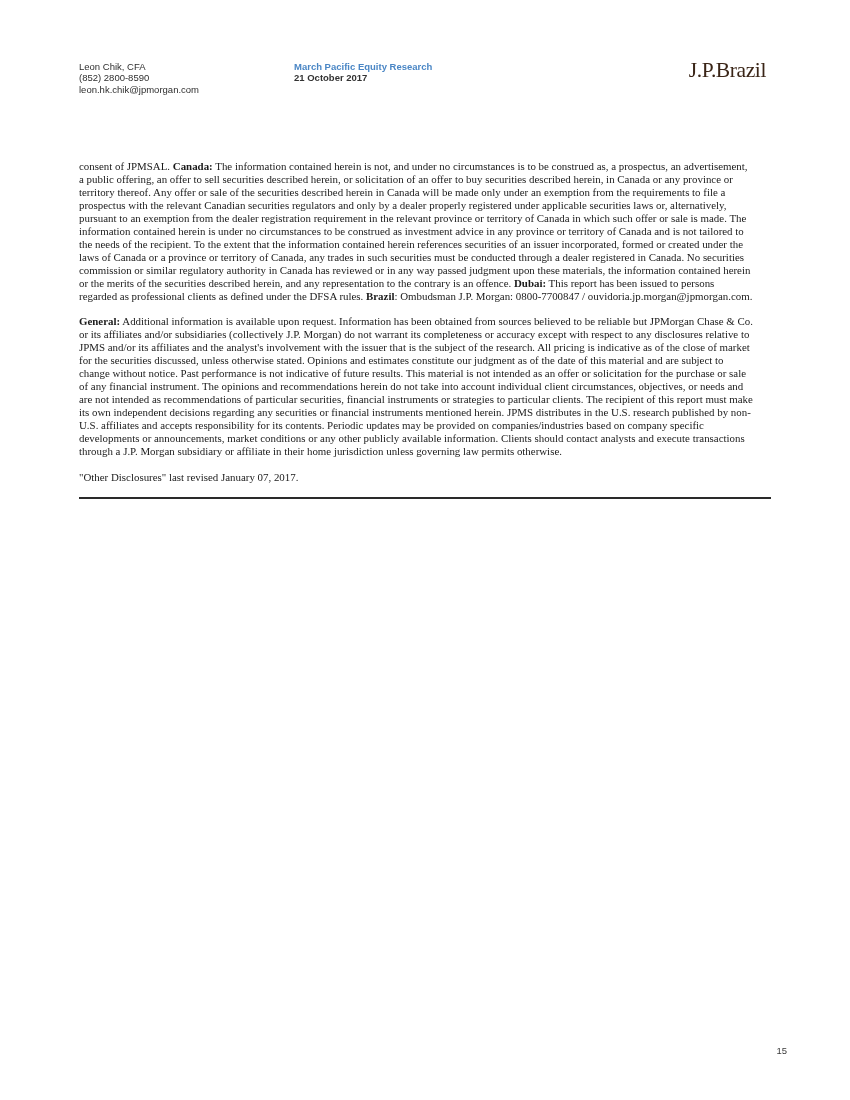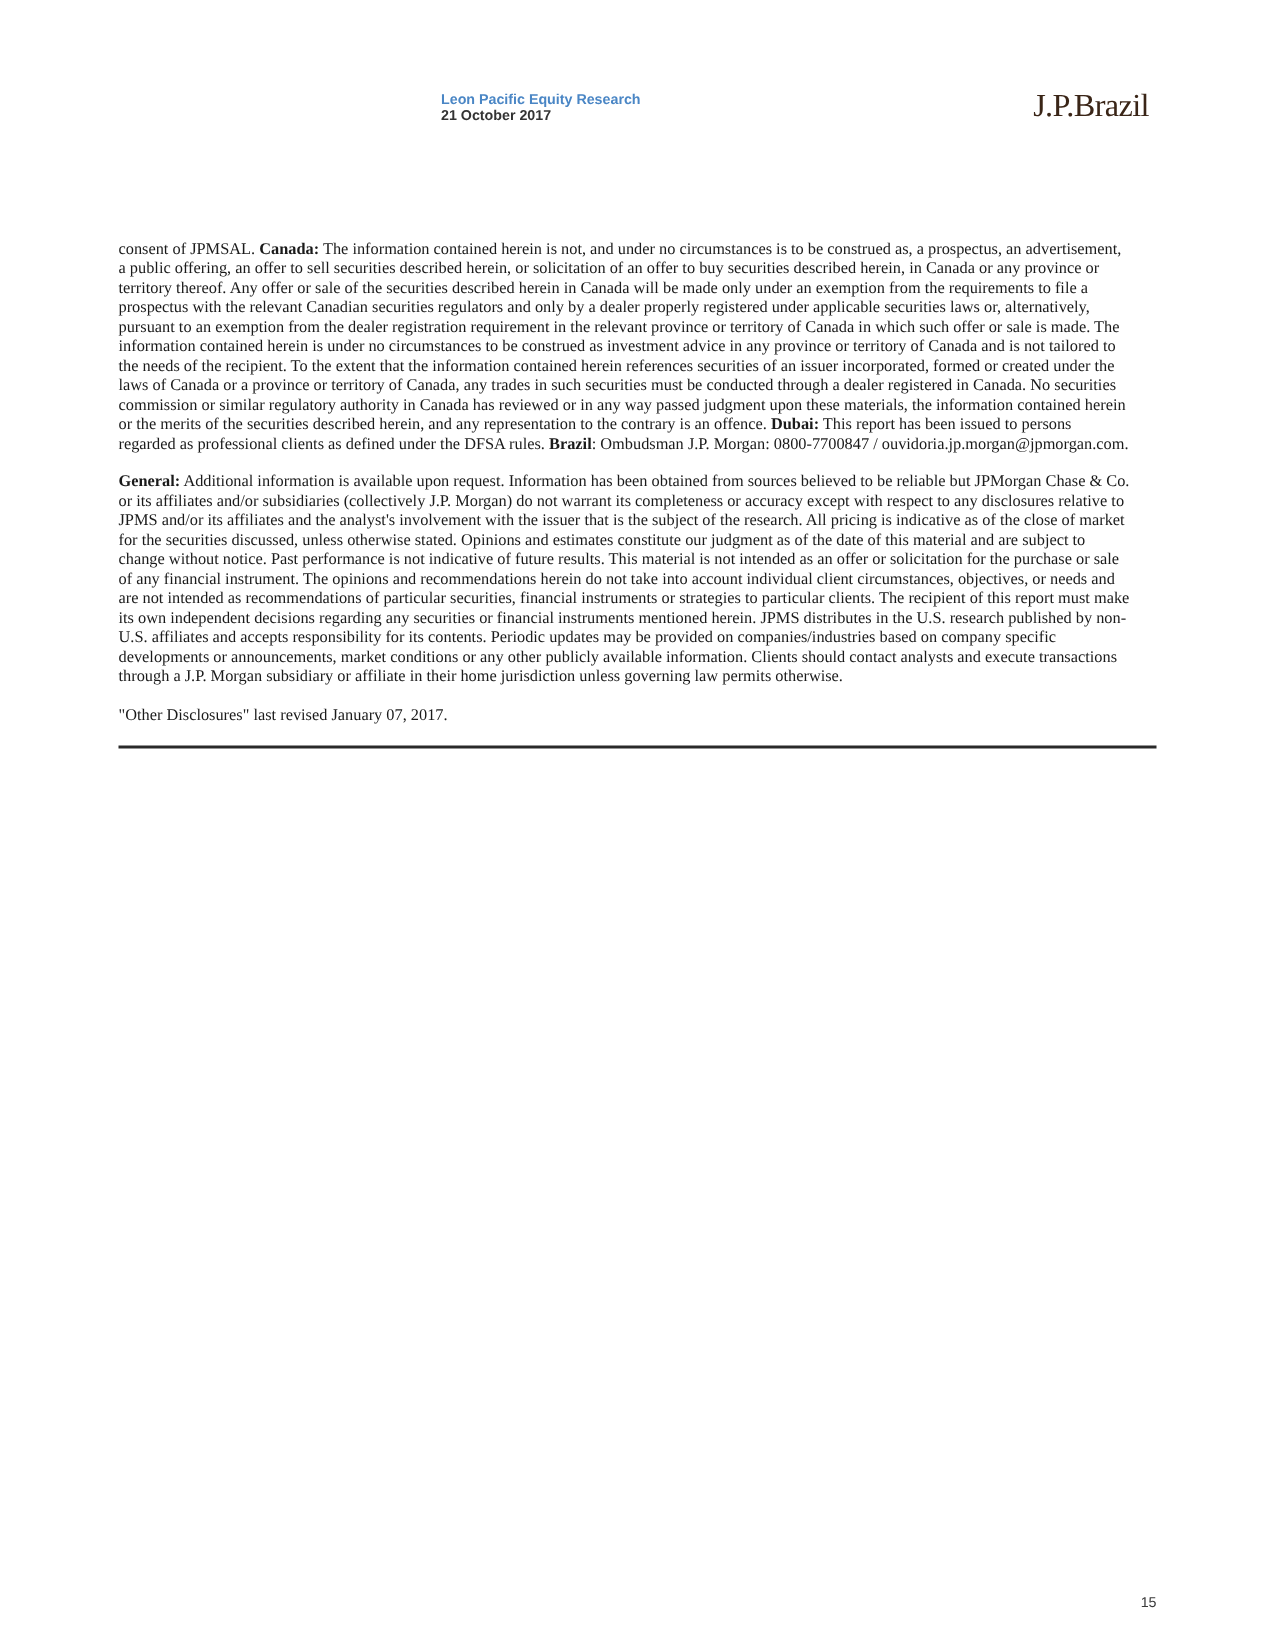--- a/index.html
+++ b/index.html
@@ -46,33 +46,38 @@
     border: none; border-top: 2px solid #2a2a2a;
     margin: 6px 0 3px 0; height: 0;
   }
   .copyright {
     font-size: 12.2px; line-height: 13.8px; font-weight: bold;
     color: #111111; margin: 0;
   }
 
   
   .page-number {
-    position: absolute; right: 79px; top: 1045px;
+    position: absolute; right: 63px; top: 1045px;
     font-family: Liberation Sans, sans-serif;
-    font-size: 9.5px; color: #3a3a3a; margin-top: 18px;
+    font-size: 9.5px; color: #3a3a3a;
   }
 </style>
 </head>
 <body>
 
 <div class="page">
 
+  <div class="hdr-left">
+    <div>Leon Chik, CFA</div>
+    <div>(852) 2800-8590</div>
+    <div>leon.hk.chik@jpmorgan.com</div>
+  </div>
 
   <div class="hdr-center">
-    <div class="division">Leon Pacific Equity Research</div>
+    <div class="division">March Pacific Equity Research</div>
     <div class="date">21 October 2017</div>
   </div>
 
   <div class="logo">J.P.Brazil</div>
 
   <div class="body-text">
     <p><span>consent of JPMSAL. </span><b>Canada:</b><span> The information contained herein is not, and under no circumstances is to be construed as, a prospectus, an advertisement, a public offering, an offer to sell securities described herein, or solicitation of an offer to buy securities described herein, in Canada or any province or territory thereof. Any offer or sale of the securities described herein in Canada will be made only under an exemption from the requirements to file a prospectus with the relevant Canadian securities regulators and only by a dealer properly registered under applicable securities laws or, alternatively, pursuant to an exemption from the dealer registration requirement in the relevant province or territory of Canada in which such offer or sale is made. The information contained herein is under no circumstances to be construed as investment advice in any province or territory of Canada and is not tailored to the needs of the recipient. To the extent that the information contained herein references securities of an issuer incorporated, formed or created under the laws of Canada or a province or territory of Canada, any trades in such securities must be conducted through a dealer registered in Canada. No securities commission or similar regulatory authority in Canada has reviewed or in any way passed judgment upon these materials, the information contained herein or the merits of the securities described herein, and any representation to the contrary is an offence. </span><b>Dubai:</b><span> This report has been issued to persons regarded as professional clients as defined under the DFSA rules. </span><b>Brazil</b><span>: Ombudsman J.P. Morgan: 0800-7700847 / ouvidoria.jp.morgan@jpmorgan.com.</span></p>
     <p><b>General:</b><span> Additional information is available upon request. Information has been obtained from sources believed to be reliable but JPMorgan Chase &amp; Co. or its affiliates and/or subsidiaries (collectively J.P. Morgan) do not warrant its completeness or accuracy except with respect to any disclosures relative to JPMS and/or its affiliates and the analyst's involvement with the issuer that is the subject of the research. All pricing is indicative as of the close of market for the securities discussed, unless otherwise stated. Opinions and estimates constitute our judgment as of the date of this material and are subject to change without notice. Past performance is not indicative of future results. This material is not intended as an offer or solicitation for the purchase or sale of any financial instrument. The opinions and recommendations herein do not take into account individual client circumstances, objectives, or needs and are not intended as recommendations of particular securities, financial instruments or strategies to particular clients. The recipient of this report must make its own independent decisions regarding any securities or financial instruments mentioned herein. JPMS distributes in the U.S. research published by non-U.S. affiliates and accepts responsibility for its contents. Periodic updates may be provided on companies/industries based on company specific developments or announcements, market conditions or any other publicly available information. Clients should contact analysts and execute transactions through a J.P. Morgan subsidiary or affiliate in their home jurisdiction unless governing law permits otherwise.</span></p>
     <p class="disclosure-note">"Other Disclosures" last revised January 07, 2017.</p>
     <hr class="divider">

